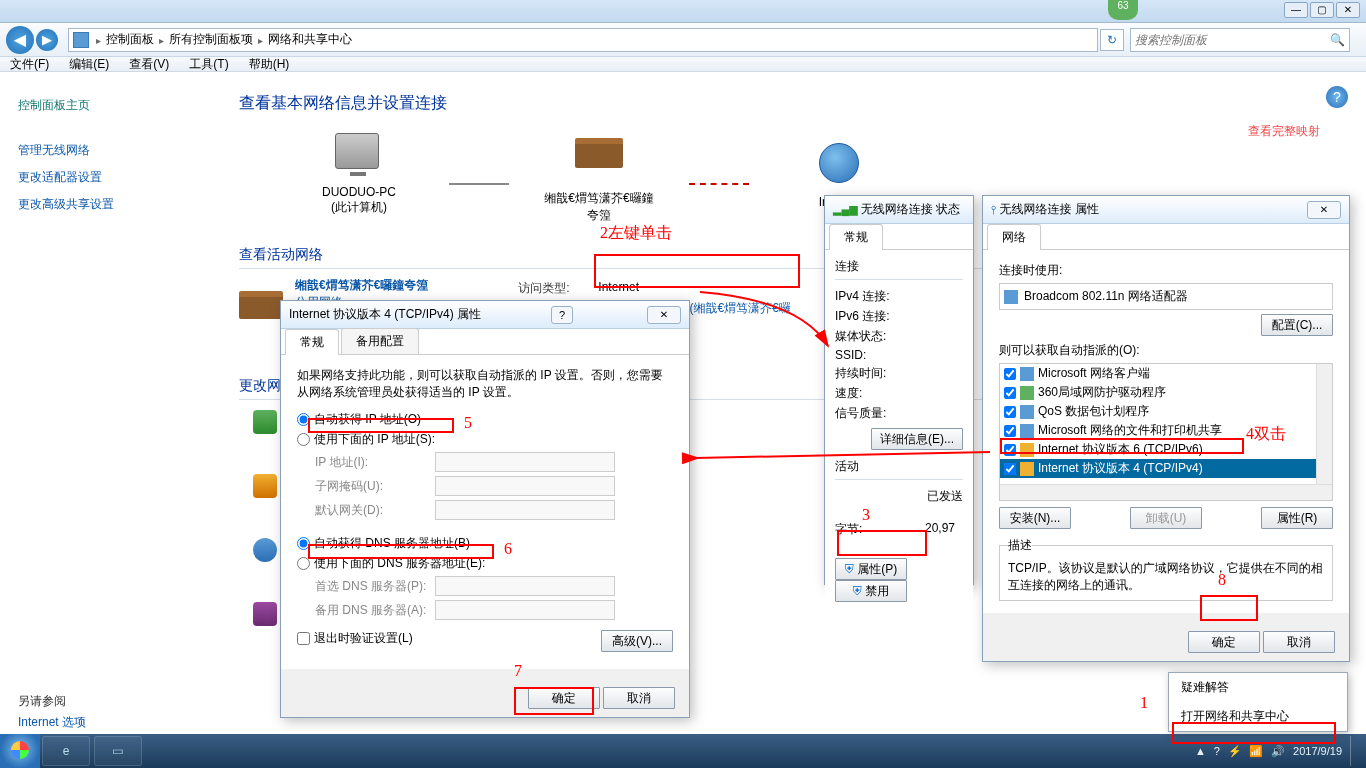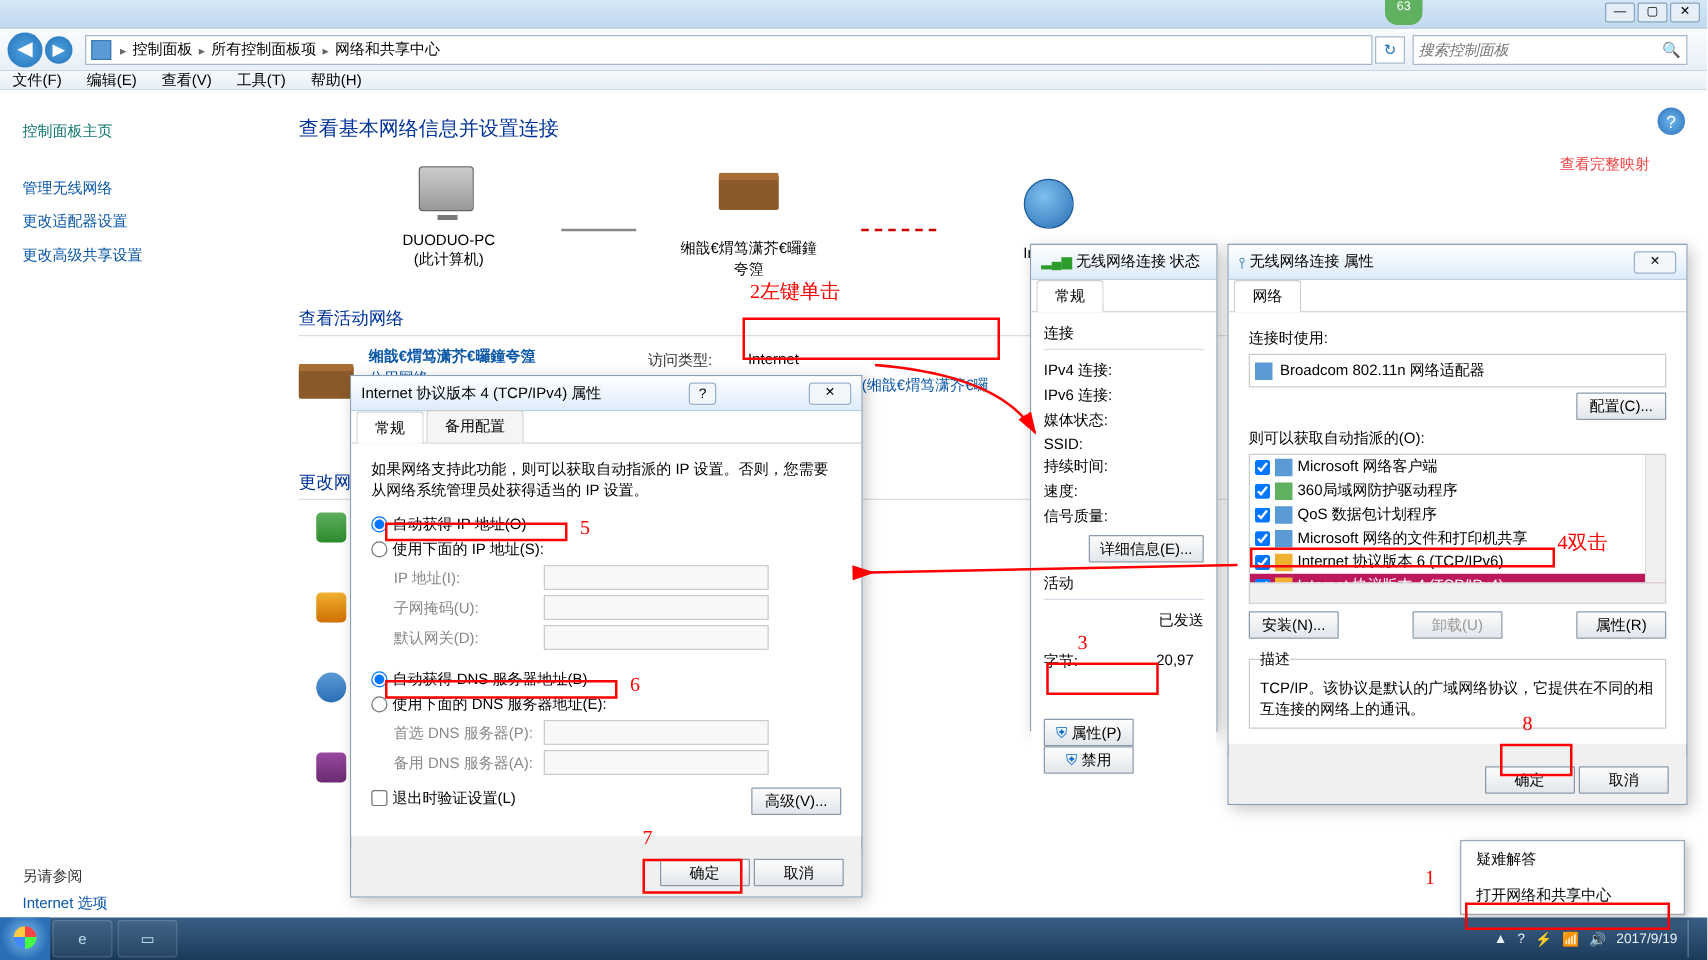--- a/index.html
+++ b/index.html
@@ -86,23 +86,23 @@
 .field-row label { width: 120px; color:#888; }
 .field-row .fake-input { flex:1; height:20px; border:1px solid #ccc; background:#f8f8f8; max-width:180px; }
 .checkbox-row { margin:10px 0; }
 .checkbox-row input{ vertical-align:middle; margin-right:4px; }
 
 
 .stat-row { display:flex; margin:3px 0; }
 .stat-lab { width:90px; }
 
 
-.comp-list { border:1px solid #ccc; height:120px; overflow:hidden; background:#fff; margin:4px 0; position:relative; }
+.comp-list { border:1px solid #ccc; height:138px; overflow:hidden; background:#fff; margin:4px 0; position:relative; }
 .comp-item { display:flex; align-items:center; padding:1px 4px; font-size:12px; gap:4px; }
-.comp-item.sel { background:#be185d; color:#fff; }
+.comp-item.sel { background:#0369a1; color:#fff; }
 .cb { width:12px; height:12px; }
 .li-icon { width:14px; height:14px; }
 .iA{background:#5a9bd5;} .iB{background:#5fb05f;} .iC{background:#f0b030;}
 .scrollbar-v { position:absolute; right:0; top:0; bottom:16px; width:16px; background:#f0f0f0; border-left:1px solid #ddd; }
 .scrollbar-h { position:absolute; left:0; right:0; bottom:0; height:16px; background:#f0f0f0; border-top:1px solid #ddd; }
 
 
 .annot { position:absolute; color:#f00; font-size:16px; font-family:SimSun; z-index:500; }
 .redbox { position:absolute; border:2px solid #f00; z-index:490; pointer-events:none; }
 .red-arrow { position:absolute; z-index:495; }
@@ -324,21 +324,21 @@
       </div>
     <div style="text-align:right; margin-top:6px"><span class="btn">详细信息(E)...</span></div>
     <div style="height:8px"></div>
     <div>活动</div>
     <hr class="hr">
     <div style="text-align:right">已发送</div>
     <div class="stat-row" style="margin-top:16px">
         <span class="stat-lab">字节:</span>
         <span>20,97</span>
       </div>
-    <div style="margin-top:37px">
+    <div style="margin-top:20px">
       <span class="btn"><span style="color:#0066cc">⛨</span> <span>属性(P)</span></span>
       <span class="btn"><span style="color:#0066cc">⛨</span> <span>禁用</span></span>
     </div>
   </div>
 </div>
 
 <div class="dialog" style="left:982px; top:195px; width:368px;">
   <div class="dlg-title">
     <span style="color:#2a6eb6">⫯</span>&nbsp;
     <span>无线网络连接 属性</span>

